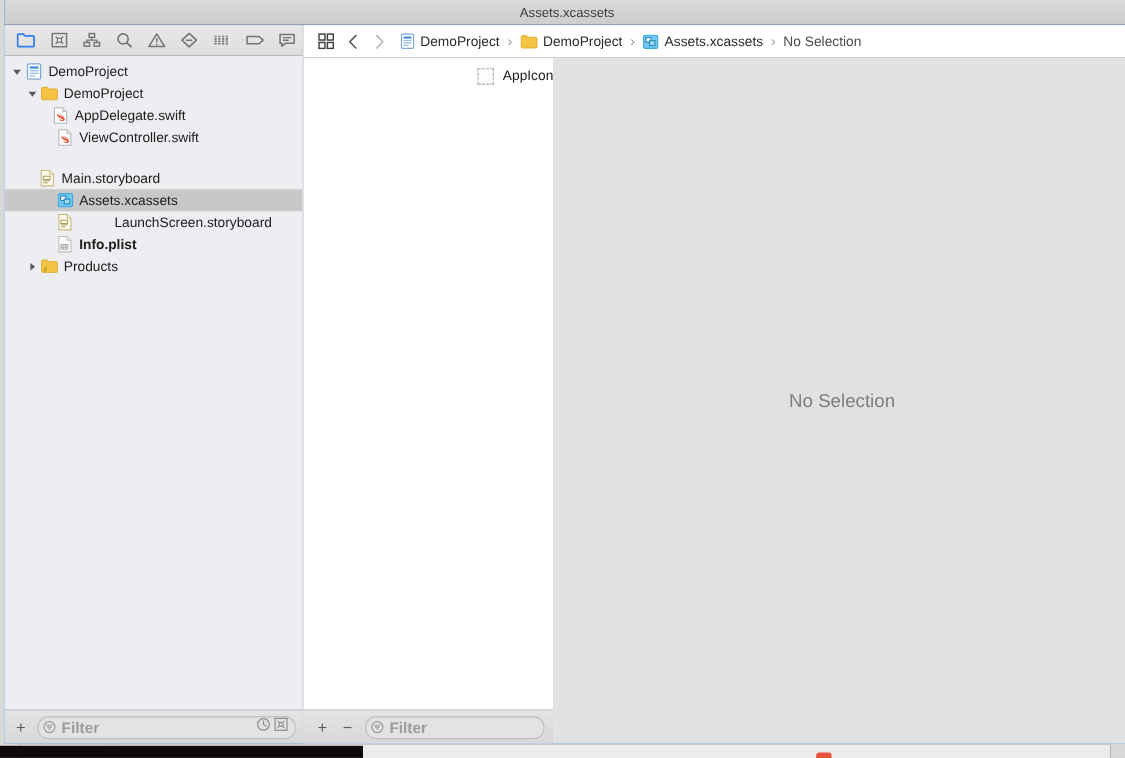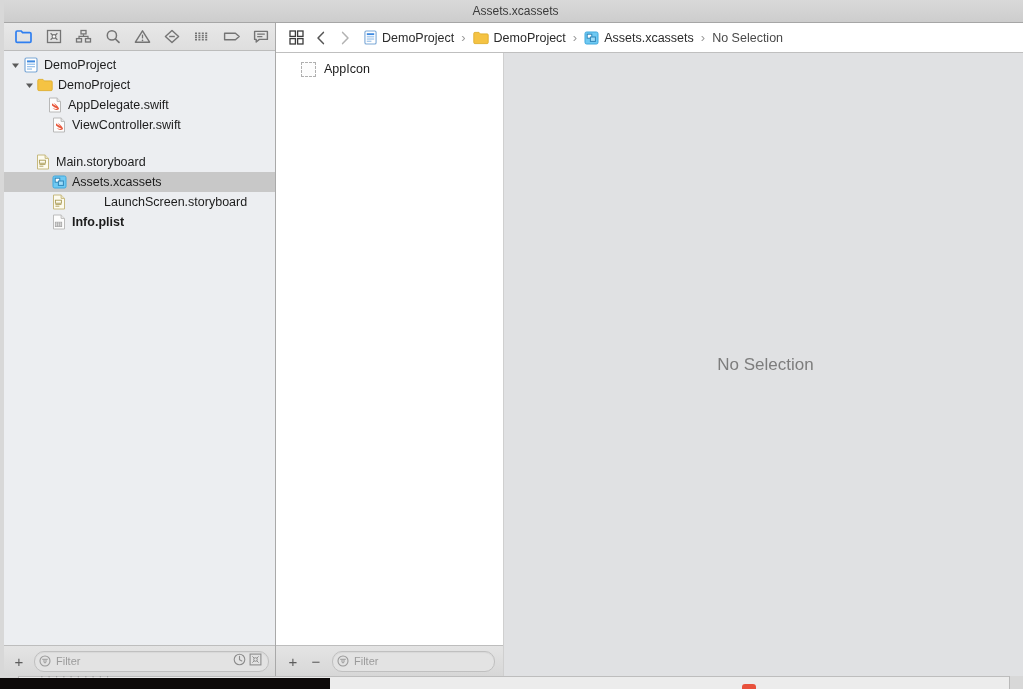--- a/index.html
+++ b/index.html
@@ -197,22 +197,23 @@
     border-radius: 10px;
     display: flex;
     align-items: center;
     padding: 0 4px;
     gap: 5px;
     box-shadow: inset 0 1px 1px rgba(0,0,0,.05);
   }
   .filter-field .fi { display: flex; align-items: center; }
   .filter-placeholder {
     flex: 1;
-    font-size: 11px;
+    font-size: 14px;
     color: #9b9b9b;
+    font-weight: bold;
   }
   .field-trailing {
     display: flex;
     align-items: center;
     gap: 3px;
     padding-right: 2px;
   }
 
   
   .editor {
@@ -280,20 +281,21 @@
     overflow: hidden;
   }
   .asset-row {
     height: 22px;
     display: flex;
     align-items: center;
     padding-left: 25px;
     gap: 8px;
     font-size: 12.5px;
     color: #1c1c1c;
+    justify-content: flex-end;
   }
   .asset-thumb {
     width: 13px;
     height: 13px;
     border: 1px dashed #b0b0b0;
     background: #fdfdfd;
   }
   .asset-filterbar {
     height: 30px;
     min-height: 30px;
@@ -505,20 +507,34 @@
               <svg width="14" height="16" viewBox="0 0 14 16">
                 <path d="M1.5 1 h7.6 L12.5 4.4 V15 H1.5 Z" fill="#fdfdfd" stroke="#bcbcbc" stroke-width="1"></path>
                 <path d="M9.1 1 V4.4 H12.5" fill="#ececec" stroke="#bcbcbc" stroke-width="1"></path>
                 <rect x="3.3" y="8.2" width="6.4" height="4.4" fill="none" stroke="#a3a3a3" stroke-width=".8"></rect>
                 <path d="M3.3 9.8 h6.4 M3.3 11.2 h6.4 M5.5 8.2 v4.4 M7.6 8.2 v4.4" stroke="#a3a3a3" stroke-width=".7"></path>
               </svg>
             </div>
             <div class="tree-label">Info.plist</div>
           </div>
 
+          <div class="tree-row" style="padding-left:18px;">
+            <div class="disc">
+              <svg width="9" height="9" viewBox="0 0 9 9">
+                  <path d="M2.6 1 v7 L7 4.5 Z" fill="#5a5a5a"></path>
+                </svg>
+            </div>
+            <div class="tree-icon">
+              <svg width="16" height="14" viewBox="0 0 16 14">
+                <path d="M.8 2.4 a1 1 0 0 1 1-1 h4.2 l1.3 1.5 h6.9 a1 1 0 0 1 1 1 v7.7 a1 1 0 0 1-1 1 H1.8 a1 1 0 0 1-1-1 z" fill="#f5c343" stroke="#dfae2c" stroke-width=".9"></path>
+                <path d="M2.2 11.6 L5.4 6.4 V11.6 Z" fill="#c79b1f"></path>
+              </svg>
+            </div>
+            <div class="tree-label">Products</div>
+          </div>
 
         </div>
 
         <div class="nav-filterbar">
           <div class="plus-btn">+</div>
           <div class="filter-field">
             <span class="fi">
               <svg width="12" height="12" viewBox="0 0 12 12">
                 <circle cx="6" cy="6" r="5" fill="none" stroke="#9a9a9a" stroke-width="1.1"></circle>
                 <path d="M3.2 4.3 h5.6 M4 6 h4 M4.8 7.7 h2.4" stroke="#9a9a9a" stroke-width="1"></path>

